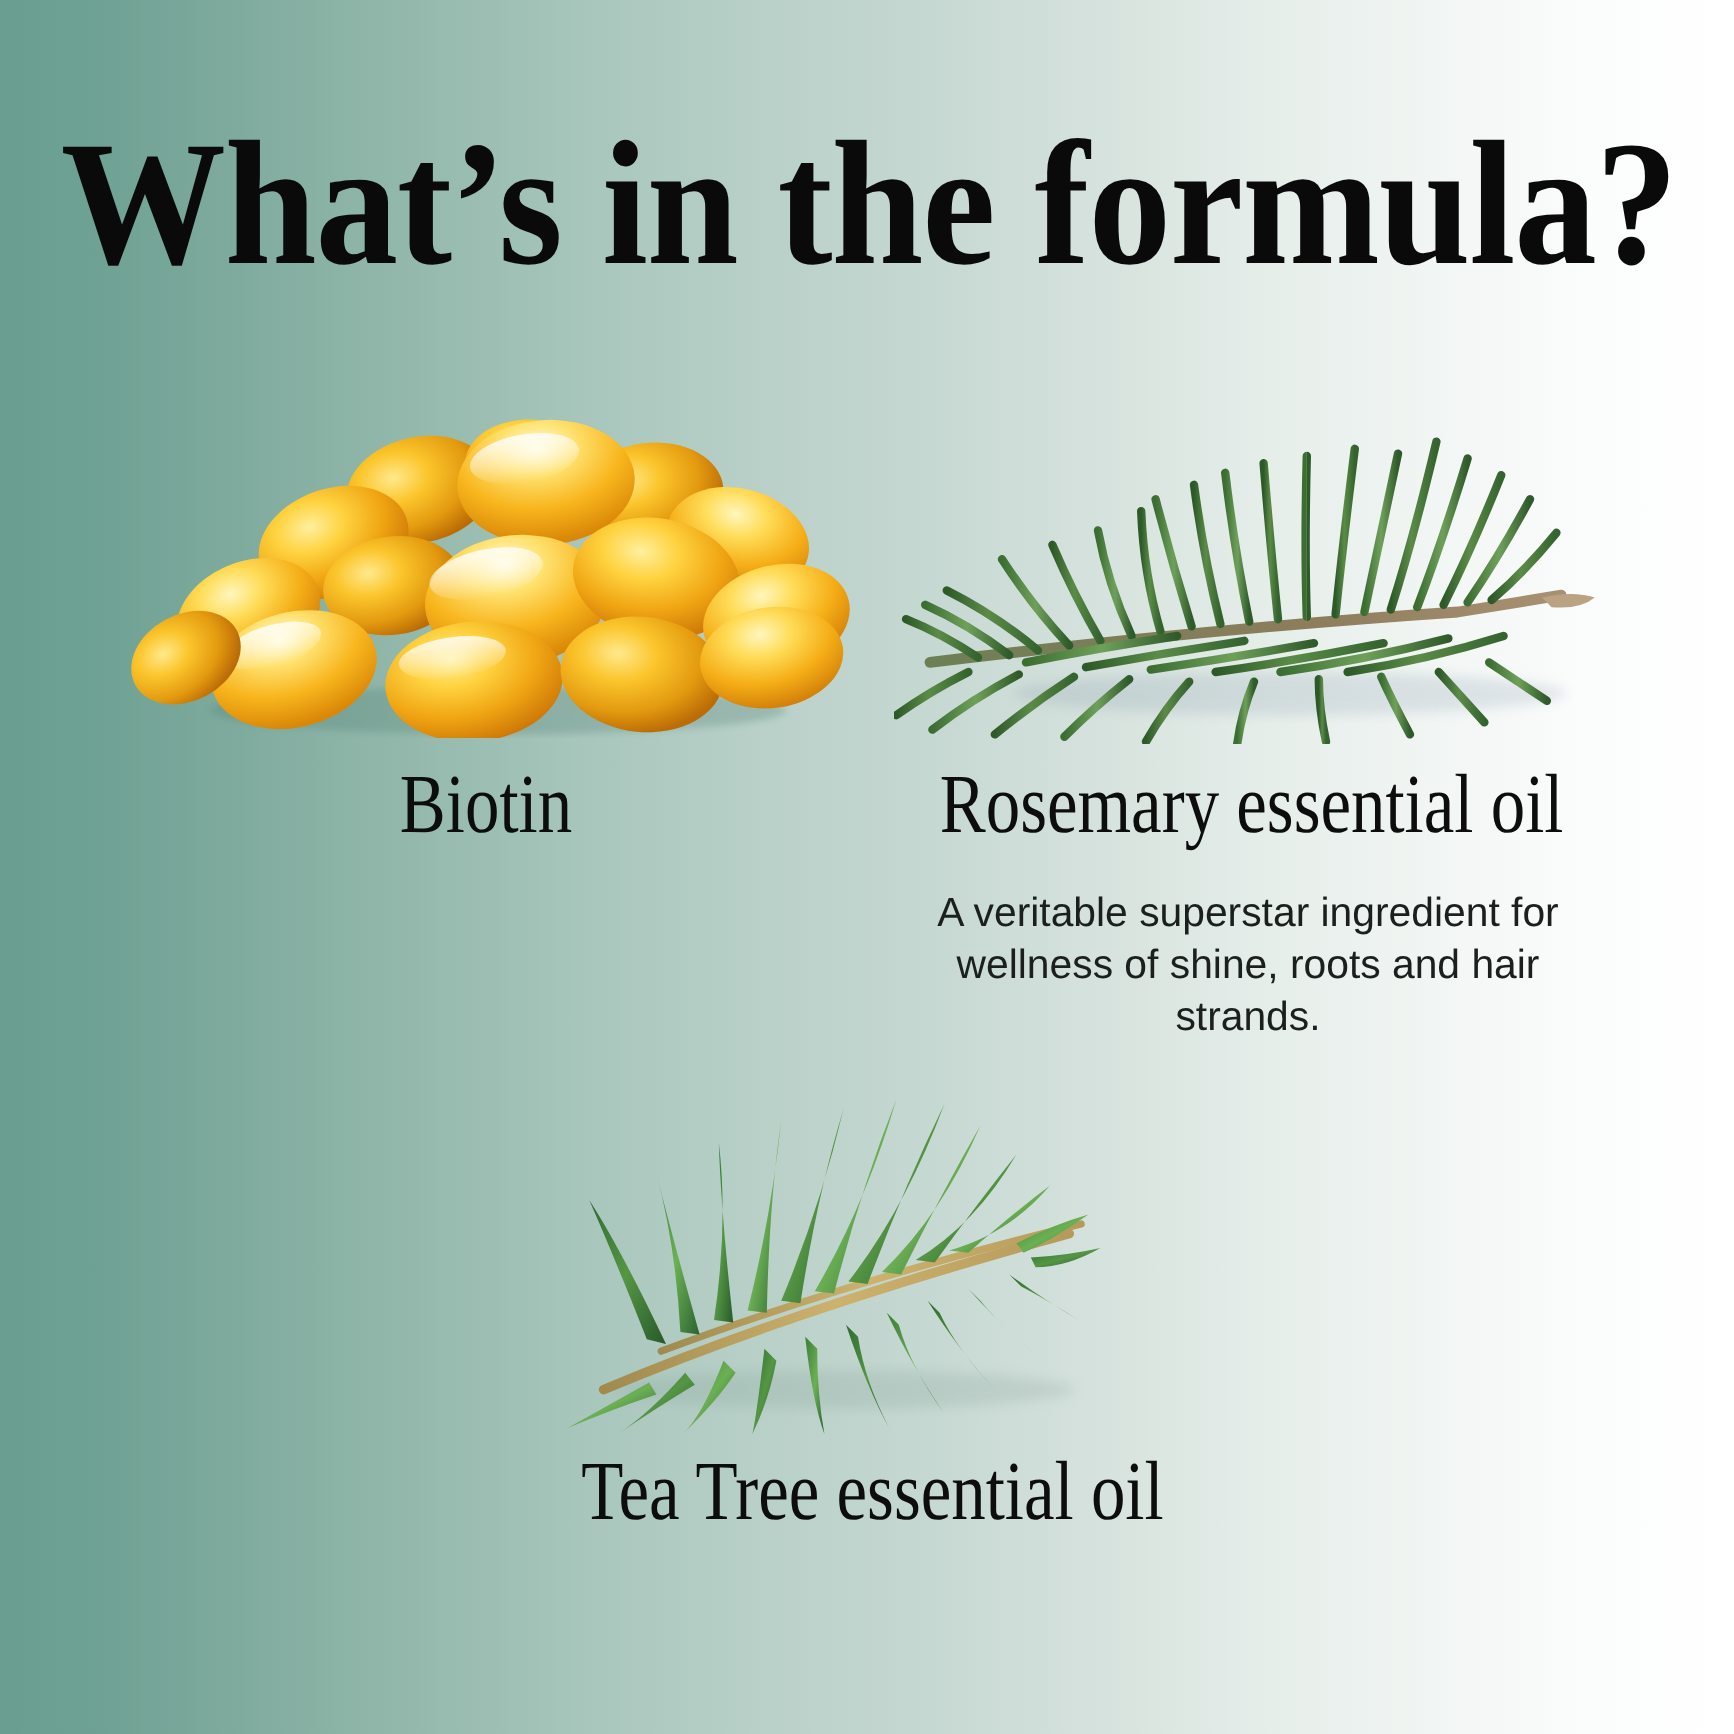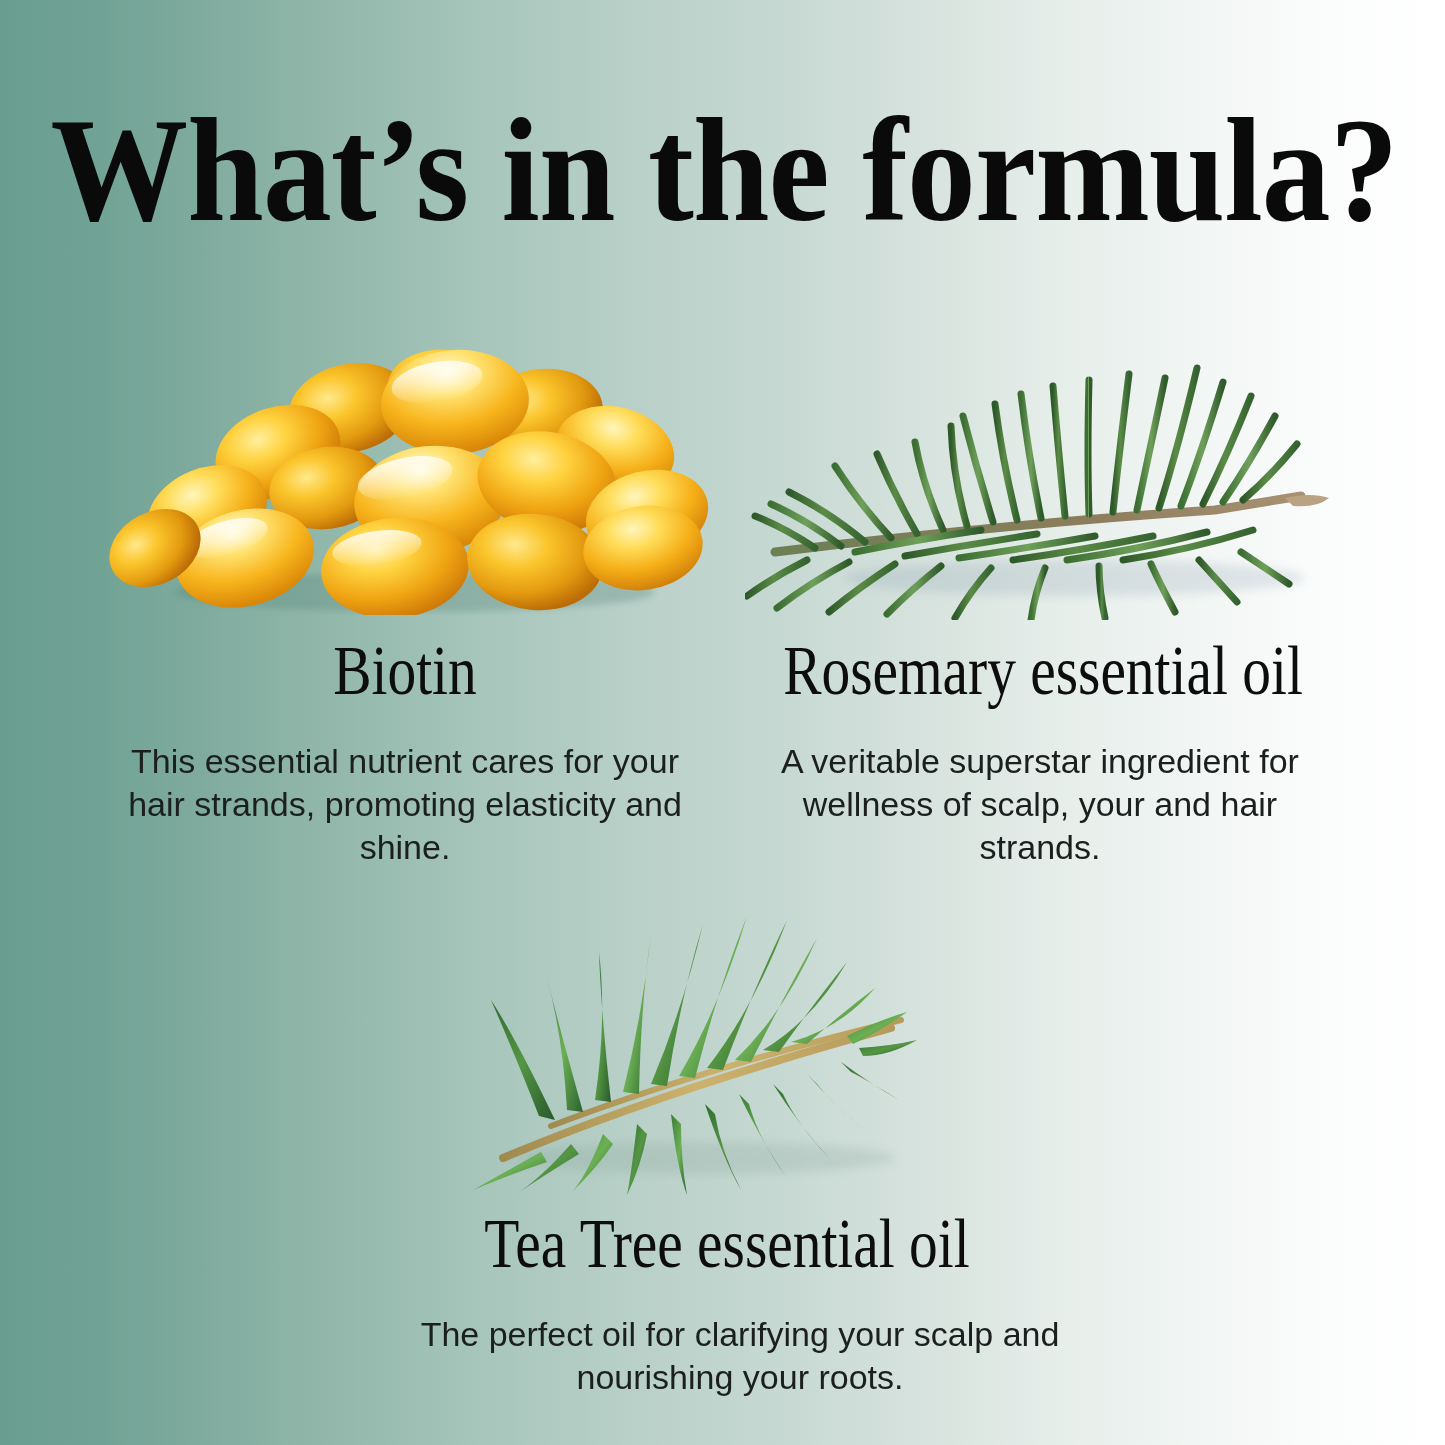--- a/index.html
+++ b/index.html
@@ -173,21 +173,20 @@
       <ellipse cx="132" cy="208" rx="42" ry="17" fill="url(#shineG)" transform="rotate(-16 132 208)"></ellipse>
       <ellipse cx="300" cy="238" rx="74" ry="50" fill="url(#capA)" transform="rotate(-5 300 238)"></ellipse>
       <ellipse cx="282" cy="218" rx="45" ry="17" fill="url(#shineG)" transform="rotate(-8 282 218)"></ellipse>
       <ellipse cx="440" cy="232" rx="68" ry="48" fill="url(#capC)" transform="rotate(6 440 232)"></ellipse>
       <ellipse cx="548" cy="218" rx="60" ry="42" fill="url(#capB)" transform="rotate(-8 548 218)"></ellipse>
       <ellipse cx="60" cy="218" rx="48" ry="36" fill="url(#capC)" transform="rotate(-28 60 218)"></ellipse>
     </svg>
   </div>
 
   <div class="ing-heading" id="biotin-heading">Biotin</div>
-  <div class="ing-body" id="biotin-body">This essential nutrient cares for your hair strands, promoting elasticity and shine.</div>
 
   <div class="photo" id="rosemary-photo">
     <svg viewBox="0 0 610 300" xmlns="http://www.w3.org/2000/svg">
       <defs>
         <linearGradient id="rmLeafA" x1="0" y1="0" x2="1" y2="0">
           <stop offset="0%" stop-color="#2e5a2a"></stop>
           <stop offset="45%" stop-color="#5b8b47"></stop>
           <stop offset="100%" stop-color="#35632f"></stop>
         </linearGradient>
         <linearGradient id="rmLeafB" x1="0" y1="0" x2="1" y2="0">
@@ -247,21 +246,21 @@
         <path d="M 300 248 Q 290 272 286 300" stroke="url(#rmLeafB)" stroke-width="7"></path>
         <path d="M 354 246 Q 354 270 360 298" stroke="url(#rmLeafA)" stroke-width="7"></path>
         <path d="M 406 244 Q 416 266 430 292" stroke="url(#rmLeafB)" stroke-width="7"></path>
         <path d="M 454 240 Q 472 260 492 282" stroke="url(#rmLeafA)" stroke-width="7"></path>
         <path d="M 496 232 Q 520 248 544 264" stroke="url(#rmLeafB)" stroke-width="7"></path>
       </g>
     </svg>
   </div>
 
   <div class="ing-heading" id="rosemary-heading">Rosemary essential oil</div>
-  <div class="ing-body" id="rosemary-body">A veritable superstar ingredient for wellness of scalp, your and hair strands.</div>
+  <div class="ing-body" id="rosemary-body">A veritable superstar ingredient for wellness of shine, roots and hair strands.</div>
 
   <div class="photo" id="teatree-photo">
     <svg viewBox="0 0 500 305" xmlns="http://www.w3.org/2000/svg">
       <defs>
         <linearGradient id="ttLeafA" x1="0" y1="0" x2="1" y2="1">
           <stop offset="0%" stop-color="#2d6b31"></stop>
           <stop offset="50%" stop-color="#559644"></stop>
           <stop offset="100%" stop-color="#27592b"></stop>
         </linearGradient>
         <linearGradient id="ttLeafB" x1="0" y1="0" x2="1" y2="1">
@@ -311,15 +310,14 @@
       </g>
 
       <g>
         <path d="M 392 146 Q 424 130 452 122 Q 424 142 398 154 Z" fill="url(#ttLeafB)"></path>
         <path d="M 404 158 Q 436 156 462 150 Q 434 166 408 166 Z" fill="url(#ttLeafA)"></path>
       </g>
     </svg>
   </div>
 
   <div class="ing-heading" id="teatree-heading">Tea Tree essential oil</div>
-  <div class="ing-body" id="teatree-body">The perfect oil for clarifying your scalp and nourishing your roots.</div>
 
 </div>
 
 </body></html>

